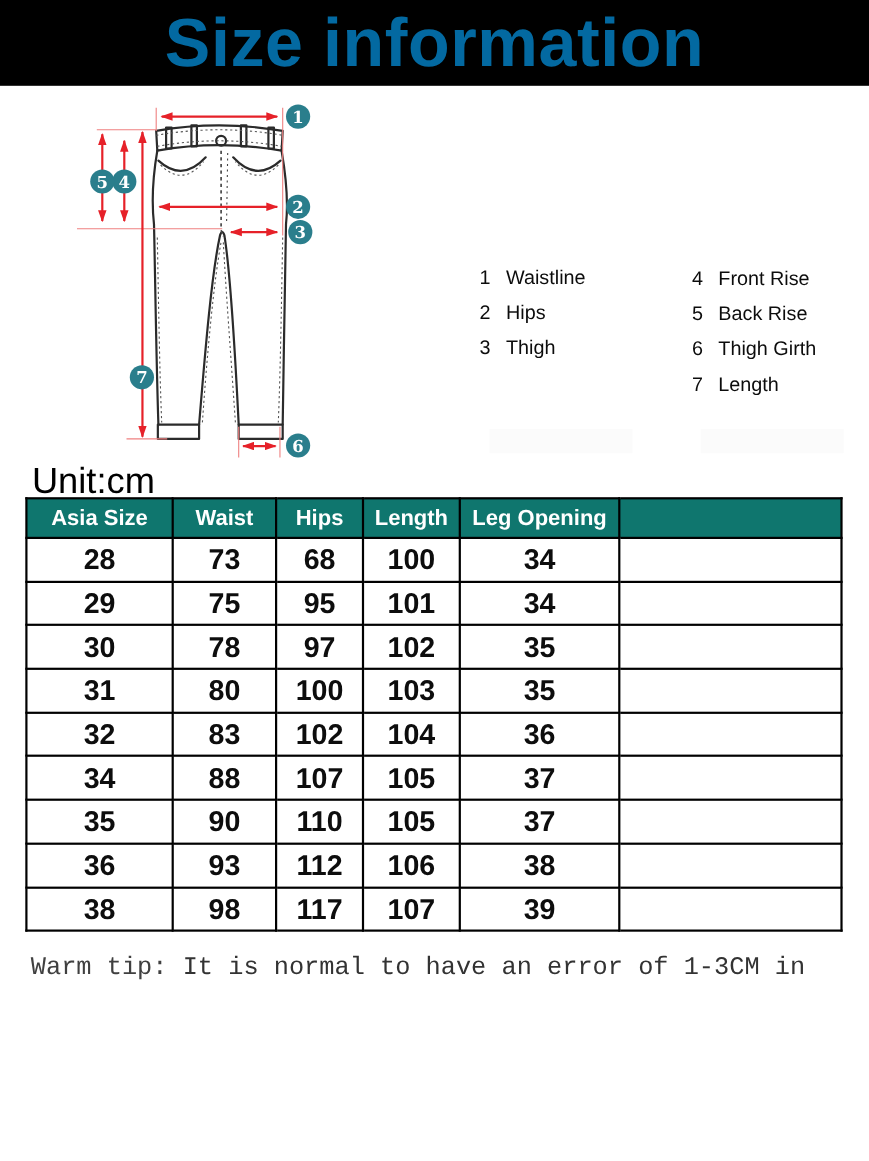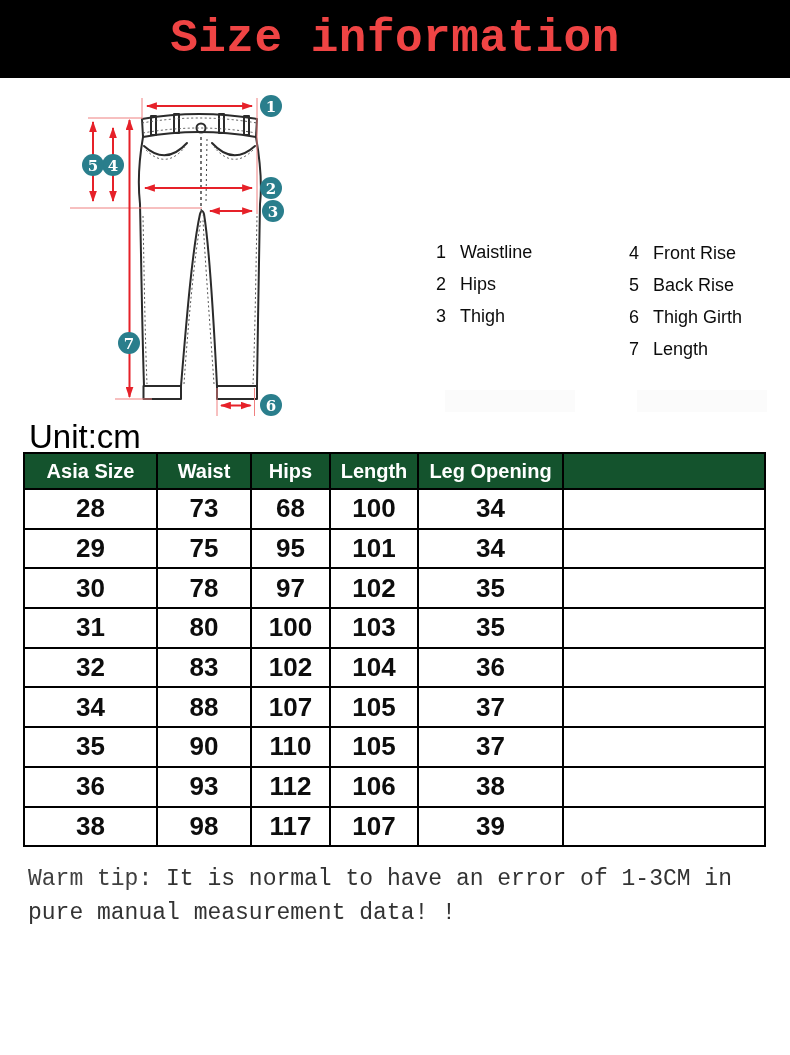--- a/index.html
+++ b/index.html
@@ -9,38 +9,38 @@
     font-family:"Liberation Sans", sans-serif;
     color:#111;
     overflow:hidden;
   }
   
   .title-bar{
     height:78px;background:#000;
     display:flex;align-items:center;justify-content:center;
   }
   .title-bar h1{
-    margin:0;color:#ef4444;font-size:46px;font-weight:700;letter-spacing:0.5px;font-family:Liberation Mono, monospace;
+    margin:0;color:#0369a1;font-size:62px;font-weight:700;letter-spacing:0.5px;
   }
   
   .diagram-area{position:relative;height:346px;}
   .pants-svg{position:absolute;left:20px;top:8px;}
   .legend-col{position:absolute;top:164px;left:436px;}
   .legend-col.right{left:629px;top:165px;}
   .legend-item{display:flex;font-size:18px;line-height:21px;margin-bottom:11px;color:#0c0c0c;}
   .legend-num{width:24px;flex:none;}
   .ghost-box{position:absolute;background:#fbfbfb;width:130px;height:22px;top:312px;}
   
   .unit-label{margin:0 0 2px 29px;font-size:33px;line-height:26px;color:#000;}
   table.size-table{
     border-collapse:collapse;margin-left:23px;width:741px;table-layout:fixed;
   }
   .size-table th,.size-table td{border:2px solid #000;padding:0;text-align:center;}
   .size-table thead th{
-    background:#14532d;color:#fff;font-size:20px;font-weight:700;height:34px;
+    background:#0f766e;color:#fff;font-size:20px;font-weight:700;height:34px;
     border-color:#000;
   }
   .size-table thead th + th{border-left:2px solid #0c4a6e;}
   .size-table td{
     height:37.7px;font-size:26px;font-weight:700;color:#0d0d0d;
   }
   
   .warm-tip{
     margin:15px 0 0 28px;
     font-family:"Liberation Mono", monospace;
@@ -285,14 +285,13 @@
         <td>107</td>
         <td>39</td>
         <td></td>
     </tr>
   </tbody>
 </table>
 
 <p class="warm-tip">
   <span class="tip-label">Warm tip:</span>
   <span>It is normal to have an error of 1-3CM in</span><br>
-  <span>pure manual measurement data! !</span>
 </p>
 
 </body></html>

